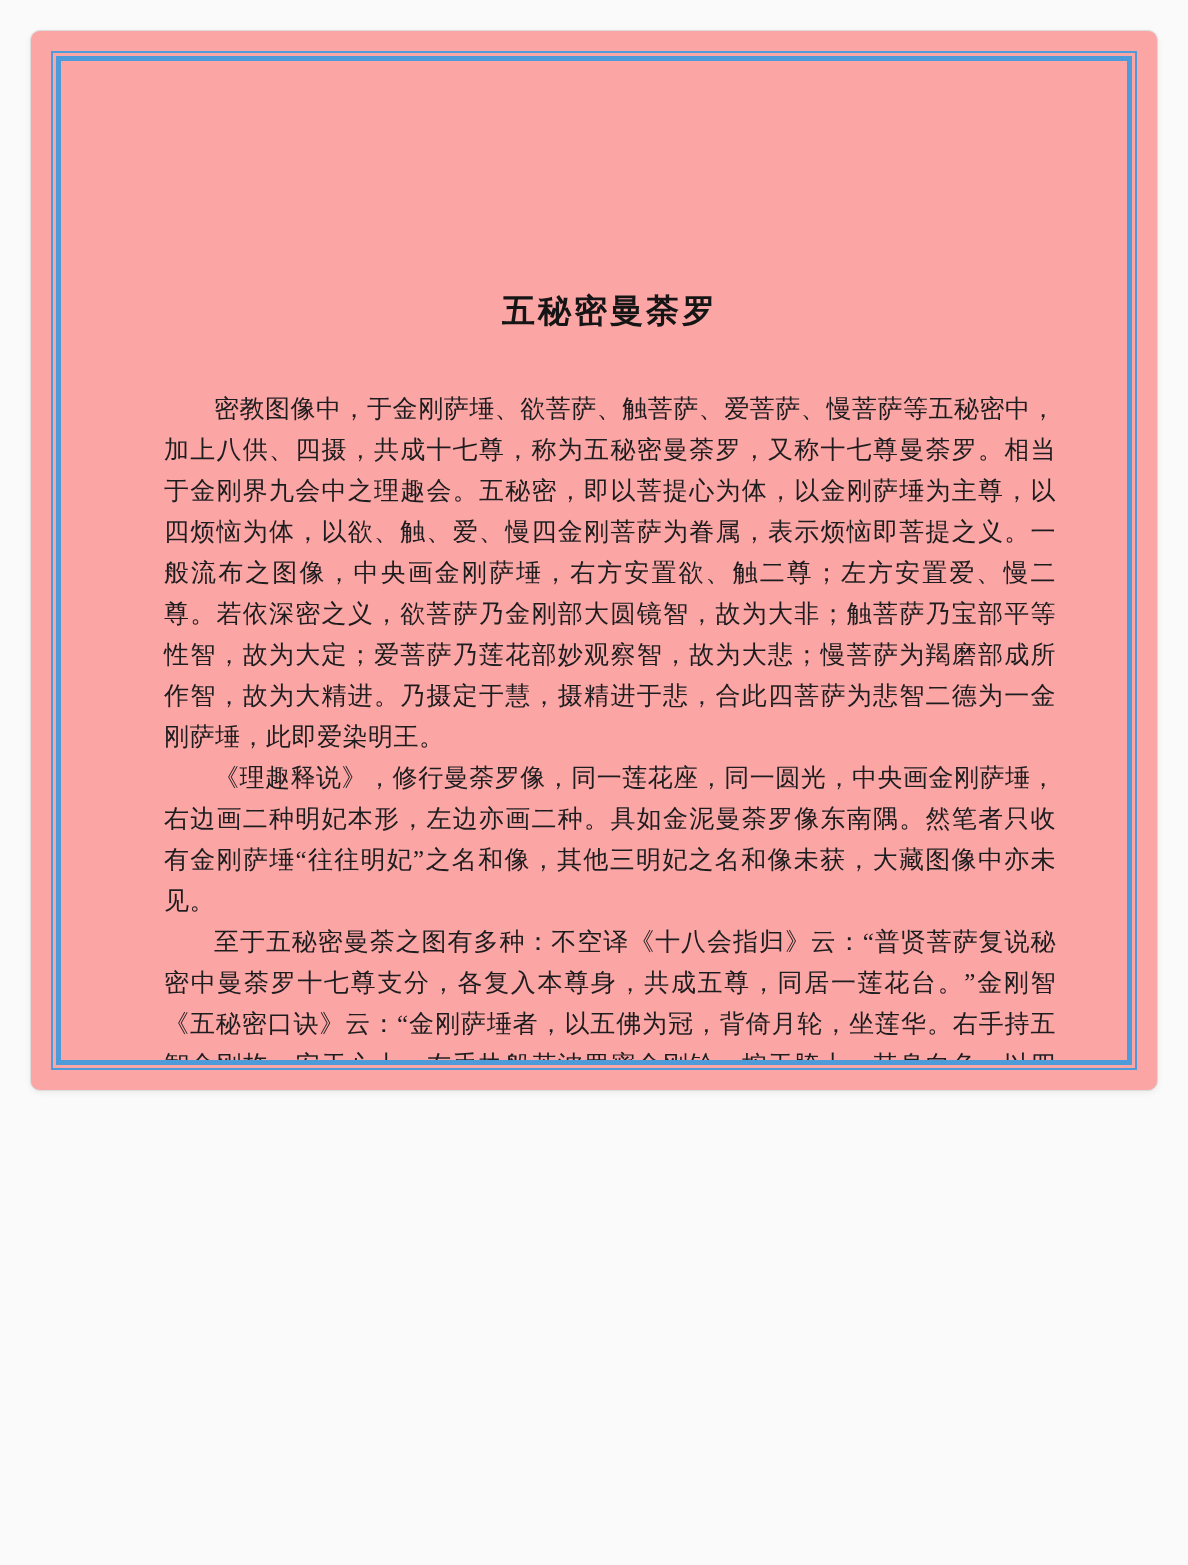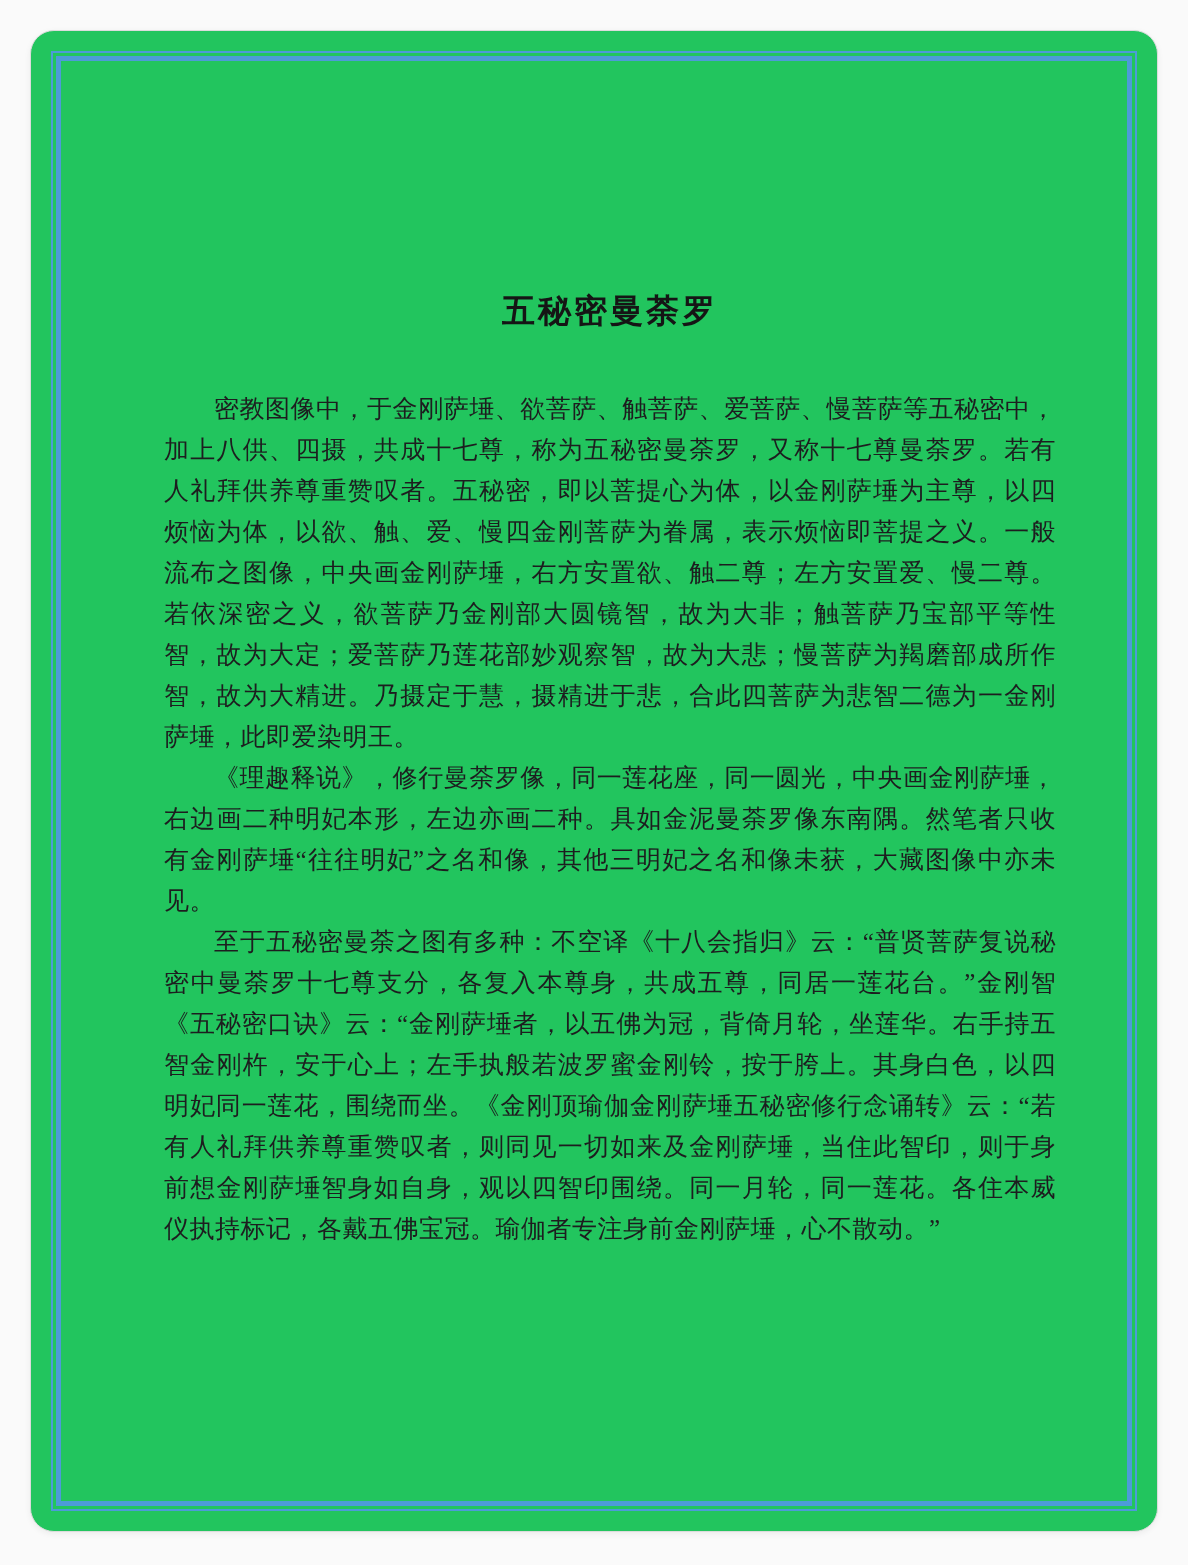--- a/index.html
+++ b/index.html
@@ -9,24 +9,24 @@
   * { margin: 0; padding: 0; box-sizing: border-box; }
   html, body {
     width: 1188px; height: 1565px;
     background: #fafafa;
     font-family: "Liberation Serif", "DejaVu Serif", serif;
   }
   .stage { position: relative; width: 1188px; height: 1565px; }
   .card {
     position: absolute;
     left: 30px; top: 30px;
-    width: 1128px; height: 1502px;
-    background: #22c55e;
+    width: 1128px; height: 1061px;
+    background: #fca5a5;
     border: 1px solid #dcdcdc;
-    border-radius: 24px;
+    border-radius: 10px;
     box-shadow: 0 2px 6px rgba(0,0,0,0.06);
   }
   .frame-outer {
     position: absolute; inset: 20px;
     border: 2px solid var(--frame-blue);
     pointer-events: none;
   }
   .frame-inner {
     position: absolute; inset: 25px;
     border: 5px solid var(--frame-blue);
@@ -57,19 +57,19 @@
 </style>
 </head>
 <body>
 
 <div class="stage">
   <div class="card">
     <div class="frame-outer"></div>
     <div class="frame-inner"></div>
     <div class="content">
       <h1 class="page-title">五秘密曼荼罗</h1>
-      <p class="body-par">密教图像中，于金刚萨埵、欲菩萨、触菩萨、爱菩萨、慢菩萨等五秘密中，加上八供、四摄，共成十七尊，称为五秘密曼荼罗，又称十七尊曼荼罗。若有人礼拜供养尊重赞叹者。五秘密，即以菩提心为体，以金刚萨埵为主尊，以四烦恼为体，以欲、触、爱、慢四金刚菩萨为眷属，表示烦恼即菩提之义。一般流布之图像，中央画金刚萨埵，右方安置欲、触二尊；左方安置爱、慢二尊。若依深密之义，欲菩萨乃金刚部大圆镜智，故为大非；触菩萨乃宝部平等性智，故为大定；爱菩萨乃莲花部妙观察智，故为大悲；慢菩萨为羯磨部成所作智，故为大精进。乃摄定于慧，摄精进于悲，合此四菩萨为悲智二德为一金刚萨埵，此即爱染明王。</p>
+      <p class="body-par">密教图像中，于金刚萨埵、欲菩萨、触菩萨、爱菩萨、慢菩萨等五秘密中，加上八供、四摄，共成十七尊，称为五秘密曼荼罗，又称十七尊曼荼罗。相当于金刚界九会中之理趣会。五秘密，即以菩提心为体，以金刚萨埵为主尊，以四烦恼为体，以欲、触、爱、慢四金刚菩萨为眷属，表示烦恼即菩提之义。一般流布之图像，中央画金刚萨埵，右方安置欲、触二尊；左方安置爱、慢二尊。若依深密之义，欲菩萨乃金刚部大圆镜智，故为大非；触菩萨乃宝部平等性智，故为大定；爱菩萨乃莲花部妙观察智，故为大悲；慢菩萨为羯磨部成所作智，故为大精进。乃摄定于慧，摄精进于悲，合此四菩萨为悲智二德为一金刚萨埵，此即爱染明王。</p>
       <p class="body-par">《理趣释说》，修行曼荼罗像，同一莲花座，同一圆光，中央画金刚萨埵，右边画二种明妃本形，左边亦画二种。具如金泥曼荼罗像东南隅。然笔者只收有金刚萨埵“往往明妃”之名和像，其他三明妃之名和像未获，大藏图像中亦未见。</p>
       <p class="body-par">至于五秘密曼荼之图有多种：不空译《十八会指归》云：“普贤菩萨复说秘密中曼荼罗十七尊支分，各复入本尊身，共成五尊，同居一莲花台。”金刚智《五秘密口诀》云：“金刚萨埵者，以五佛为冠，背倚月轮，坐莲华。右手持五智金刚杵，安于心上；左手执般若波罗蜜金刚铃，按于胯上。其身白色，以四明妃同一莲花，围绕而坐。《金刚顶瑜伽金刚萨埵五秘密修行念诵转》云：“若有人礼拜供养尊重赞叹者，则同见一切如来及金刚萨埵，当住此智印，则于身前想金刚萨埵智身如自身，观以四智印围绕。同一月轮，同一莲花。各住本威仪执持标记，各戴五佛宝冠。瑜伽者专注身前金刚萨埵，心不散动。”</p>
 
     </div>
   </div>
 </div>
 
 </body></html>

